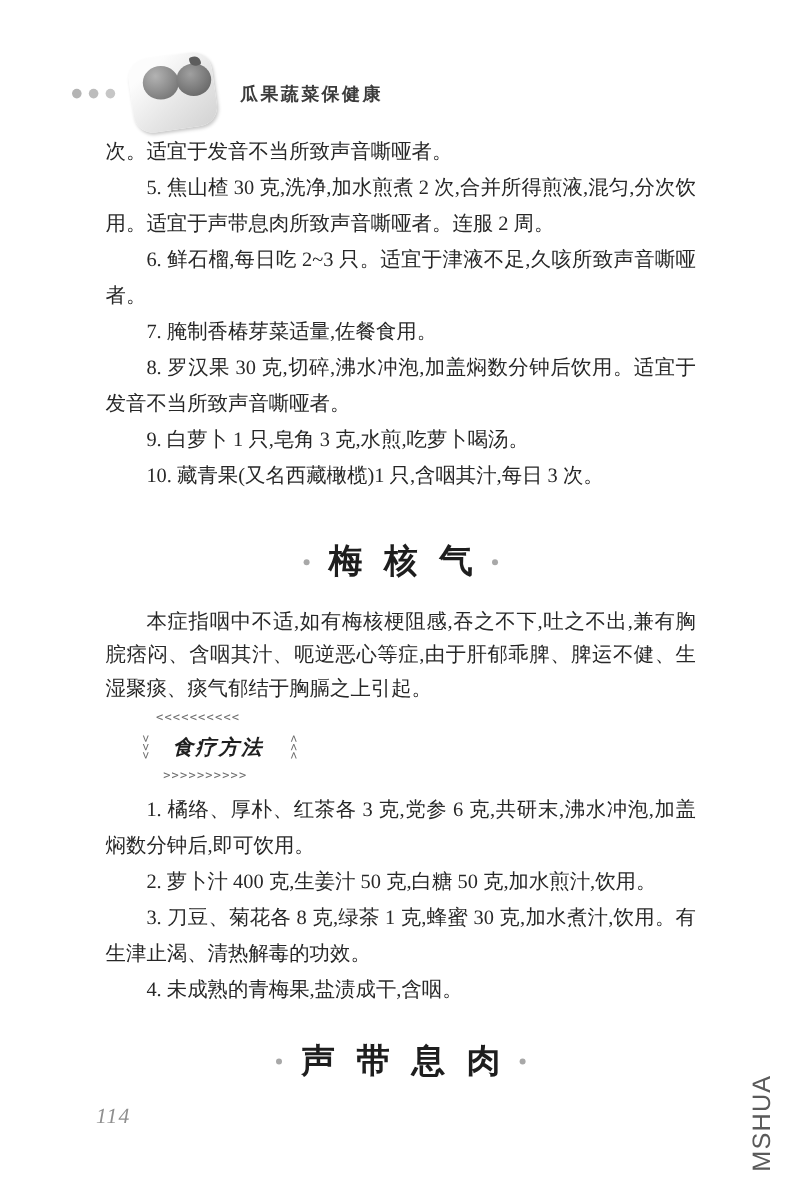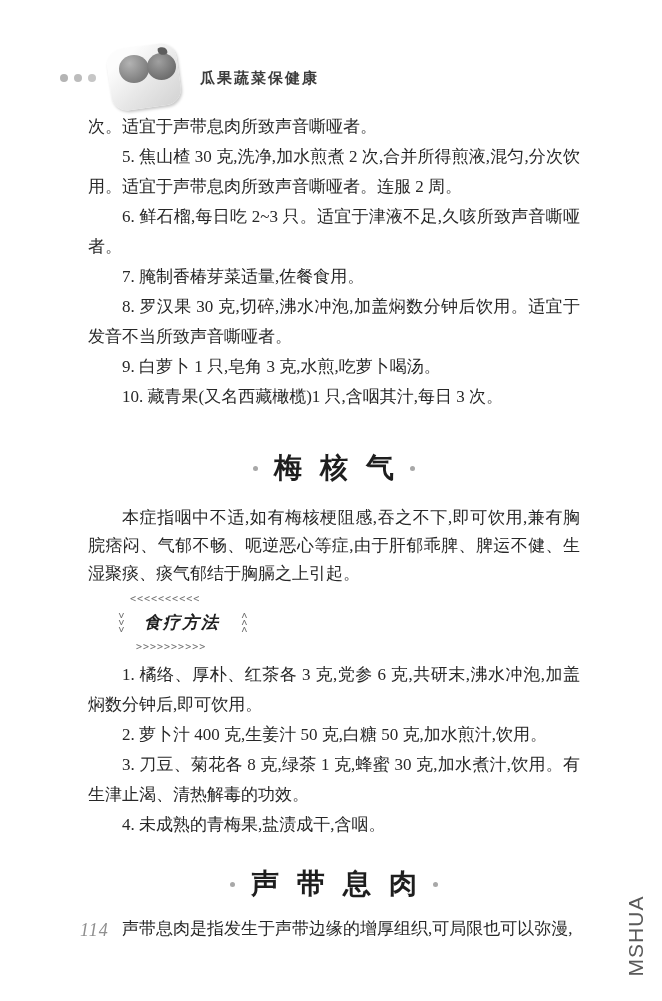--- a/index.html
+++ b/index.html
@@ -83,54 +83,53 @@
     <div class="plate"></div>
     <div class="fruit-a"></div>
     <div class="fruit-b"></div>
     <div class="stem"></div>
   </div>
   <div class="brand-title">瓜果蔬菜保健康</div>
 </div>
 
 <div class="page-body">
 
-  <p>次。适宜于声带息肉所致声音嘶哑者。</p>
+  <p>次。适宜于发音不当所致声音嘶哑者。</p>
 
   <p class="indent">5. 焦山楂 30 克,洗净,加水煎煮 2 次,合并所得煎液,混匀,分次饮用。适宜于声带息肉所致声音嘶哑者。连服 2 周。</p>
   <p class="indent">6. 鲜石榴,每日吃 2~3 只。适宜于津液不足,久咳所致声音嘶哑者。</p>
   <p class="indent">7. 腌制香椿芽菜适量,佐餐食用。</p>
   <p class="indent">8. 罗汉果 30 克,切碎,沸水冲泡,加盖焖数分钟后饮用。适宜于发音不当所致声音嘶哑者。</p>
   <p class="indent">9. 白萝卜 1 只,皂角 3 克,水煎,吃萝卜喝汤。</p>
   <p class="indent">10. 藏青果(又名西藏橄榄)1 只,含咽其汁,每日 3 次。</p>
 
   <div class="section-heading sh-1">
     <span class="h-dot"></span>
     <span class="h-text">梅核气</span>
     <span class="h-dot"></span>
   </div>
 
-  <p class="indent sect-intro">本症指咽中不适,如有梅核梗阻感,吞之不下,即可饮用,兼有胸脘痞闷、气郁不畅、呃逆恶心等症,由于肝郁乖脾、脾运不健、生湿聚痰、痰气郁结于胸膈之上引起。</p>
+  <p class="indent sect-intro">本症指咽中不适,如有梅核梗阻感,吞之不下,吐之不出,兼有胸脘痞闷、含咽其汁、呃逆恶心等症,由于肝郁乖脾、脾运不健、生湿聚痰、痰气郁结于胸膈之上引起。</p>
 
   <div class="badge">
     <span class="chev chev-top"></span>
     <span class="chev chev-bottom"></span>
     <span class="chev chev-left"></span>
     <span class="chev chev-right"></span>
     <span class="badge-label">食疗方法</span>
   </div>
 
   <p class="indent">1. 橘络、厚朴、红茶各 3 克,党参 6 克,共研末,沸水冲泡,加盖焖数分钟后,即可饮用。</p>
   <p class="indent">2. 萝卜汁 400 克,生姜汁 50 克,白糖 50 克,加水煎汁,饮用。</p>
   <p class="indent">3. 刀豆、菊花各 8 克,绿茶 1 克,蜂蜜 30 克,加水煮汁,饮用。有生津止渴、清热解毒的功效。</p>
   <p class="indent">4. 未成熟的青梅果,盐渍成干,含咽。</p>
 
   <div class="section-heading sh-2">
     <span class="h-dot"></span>
     <span class="h-text">声带息肉</span>
     <span class="h-dot"></span>
   </div>
 
-  <p class="indent">声带息肉是指发生于声带边缘的增厚组织,可局限也可以弥漫,</p>
 
 </div>
 
 <div class="page-number">114</div>
 <div class="watermark">MSHUA</div>
 
 </body></html>

